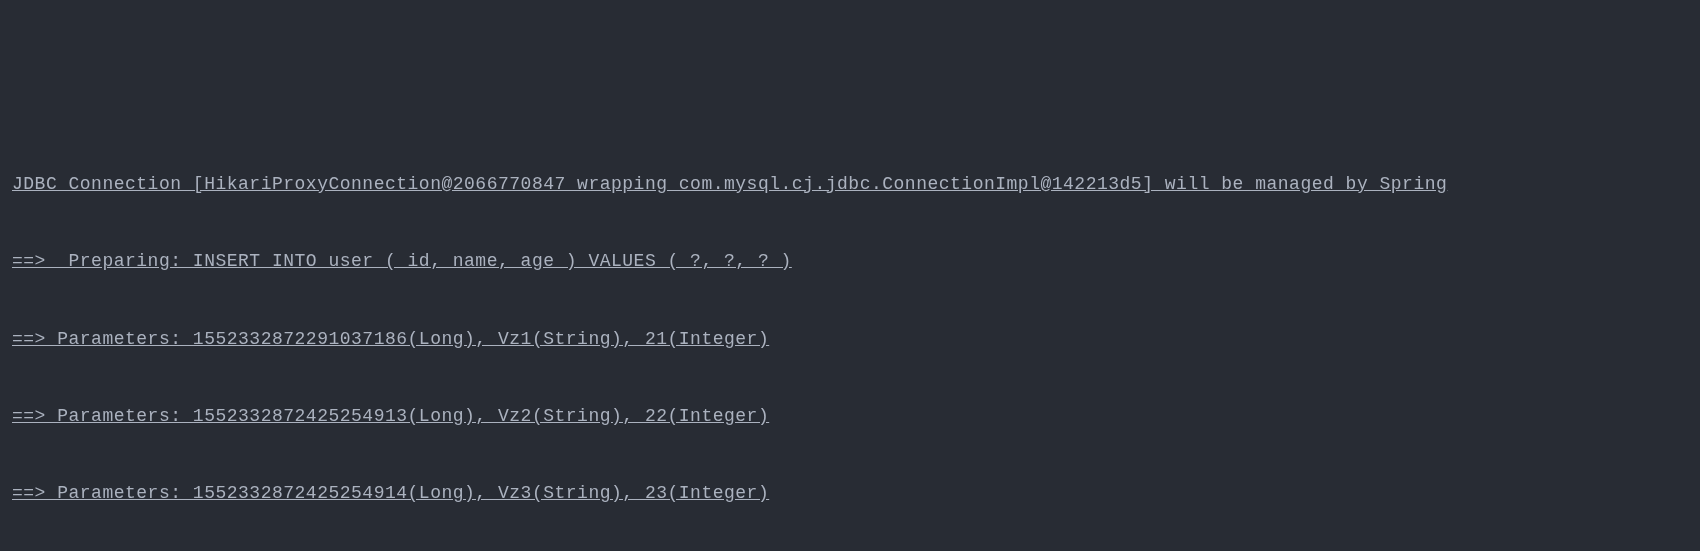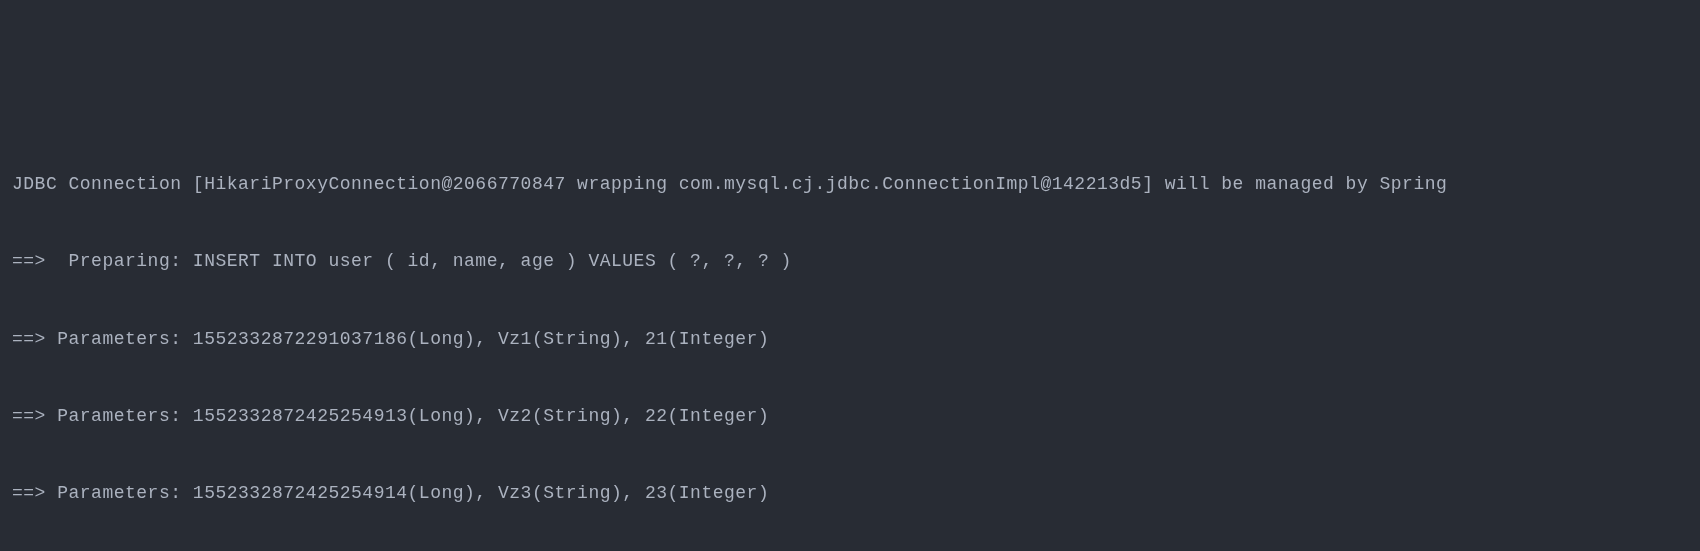--- a/index.html
+++ b/index.html
@@ -15,20 +15,21 @@
       padding: 10px 12px;
       width: 1700px;
       height: 551px;
       line-height: 2.15;
       letter-spacing: 0.5px;
       white-space: pre;
       overflow: hidden;
     }
     .log-line {
       display: block;
+      text-decoration: underline;
     }
   </style>
 </head>
 <body>
 
 
 
 <span class="log-line">JDBC Connection [HikariProxyConnection@2066770847 wrapping com.mysql.cj.jdbc.ConnectionImpl@142213d5] will be managed by Spring</span>
 <span class="log-line">==&gt;  Preparing: INSERT INTO user ( id, name, age ) VALUES ( ?, ?, ? )</span>
 <span class="log-line">==&gt; Parameters: 1552332872291037186(Long), Vz1(String), 21(Integer)</span>

